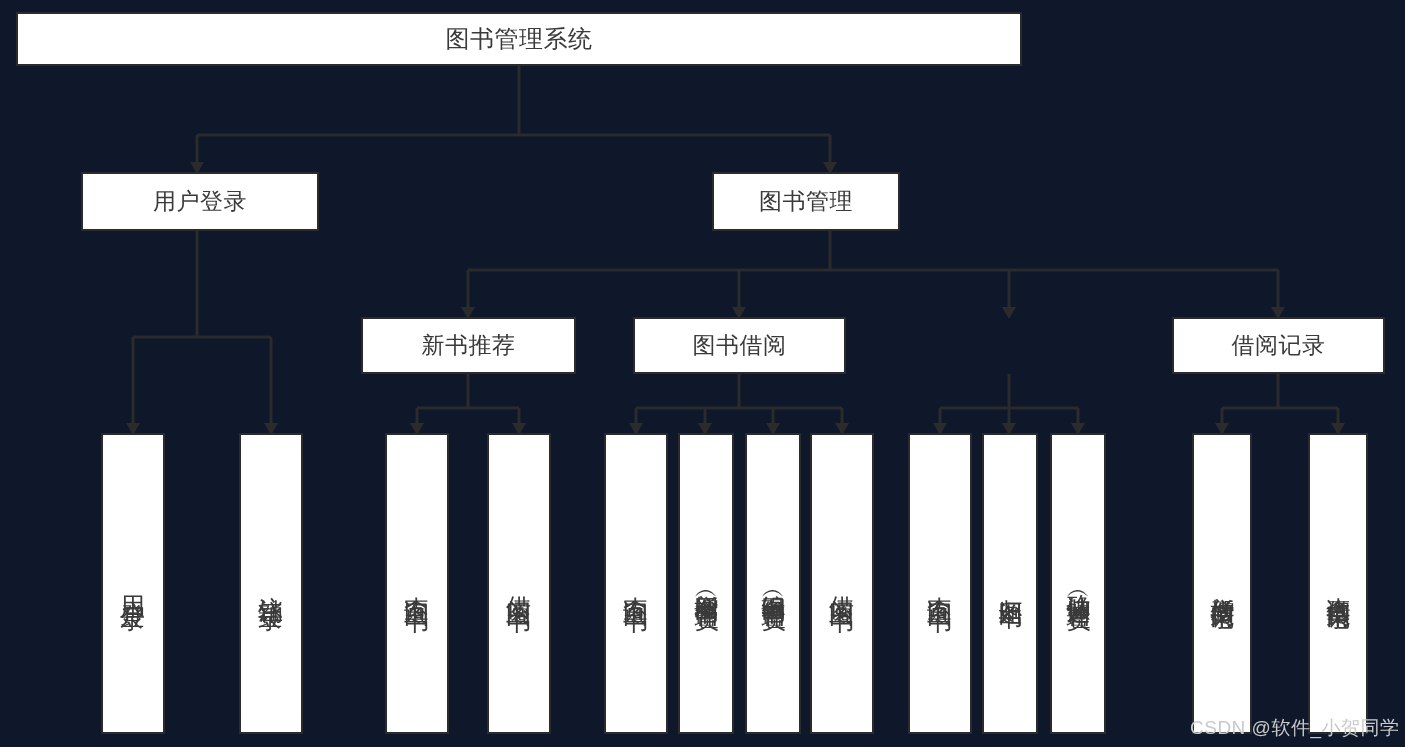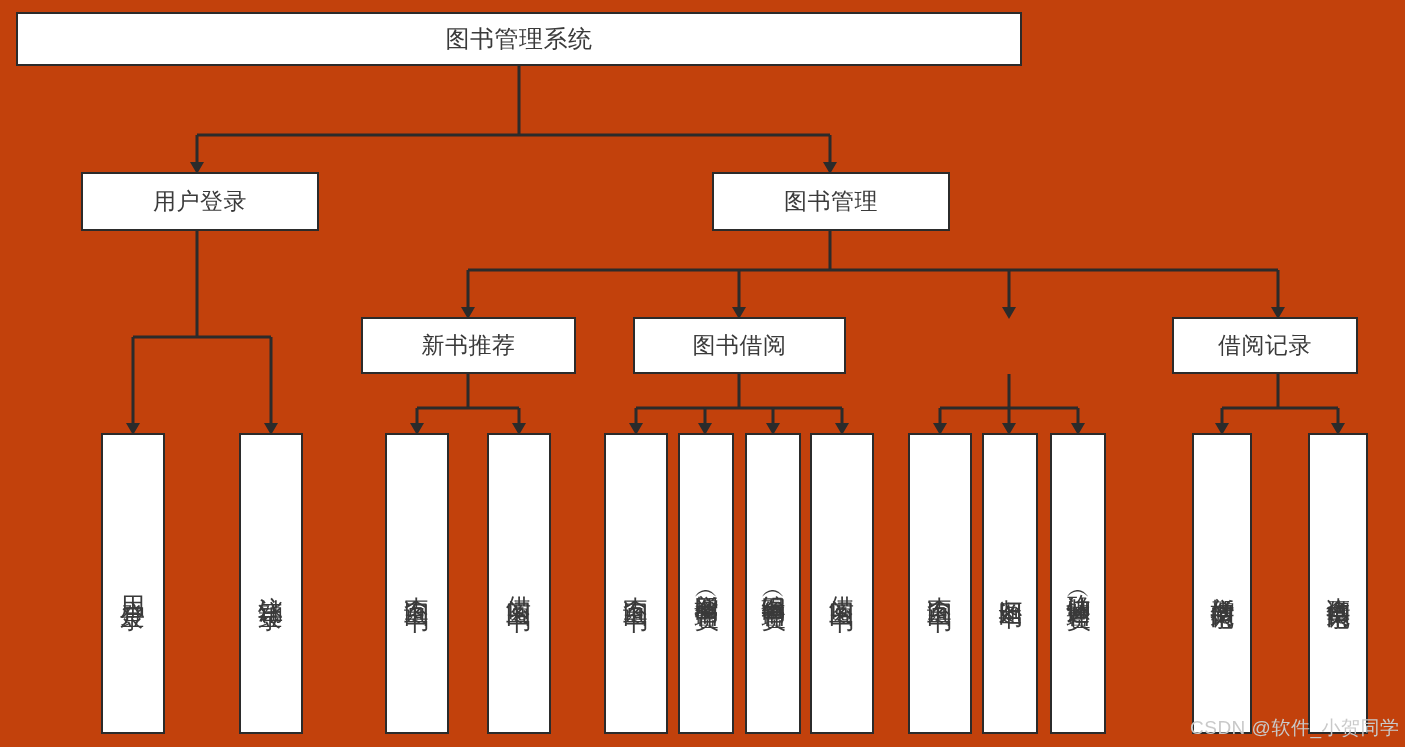--- a/index.html
+++ b/index.html
@@ -8,21 +8,21 @@
     padding: 0;
     background: #ffffff;
   }
   body {
     font-family: "Liberation Sans", "DejaVu Sans", sans-serif;
   }
   #canvas {
     position: relative;
     width: 1405px;
     height: 747px;
-    background: #c2410c;
+    background: #0f172a;
     overflow: hidden;
   }
   #edges {
     position: absolute;
     left: 0;
     top: 0;
     width: 1405px;
     height: 747px;
   }
   .node {
@@ -133,31 +133,31 @@
     </g>
   </svg>
 
   <div class="node horiz root" style="left:16px; top:12px; width:1006px; height:54px;">
     <span class="label">图书管理系统</span>
   </div>
 
   <div class="node horiz" style="left:81px; top:172px; width:238px; height:59px;">
     <span class="label">用户登录</span>
   </div>
-  <div class="node horiz" style="left:712px; top:172px; width:238px; height:59px;">
+  <div class="node horiz" style="left:712px; top:172px; width:188px; height:59px;">
     <span class="label">图书管理</span>
   </div>
 
   <div class="node horiz" style="left:633px; top:317px; width:213px; height:57px;">
     <span class="label">图书借阅</span>
   </div>
   <div class="node horiz" style="left:361px; top:317px; width:215px; height:57px;">
     <span class="label">新书推荐</span>
   </div>
-  <div class="node horiz" style="left:1172px; top:317px; width:186px; height:57px;">
+  <div class="node horiz" style="left:1172px; top:317px; width:213px; height:57px;">
     <span class="label">借阅记录</span>
   </div>
 
   <div class="node vert" style="left:101px; top:433px; width:64px; height:301px;">
     <span class="label">用户登录</span>
   </div>
   <div class="node vert" style="left:239px; top:433px; width:64px; height:301px;">
     <span class="label">注销登录</span>
   </div>
 

